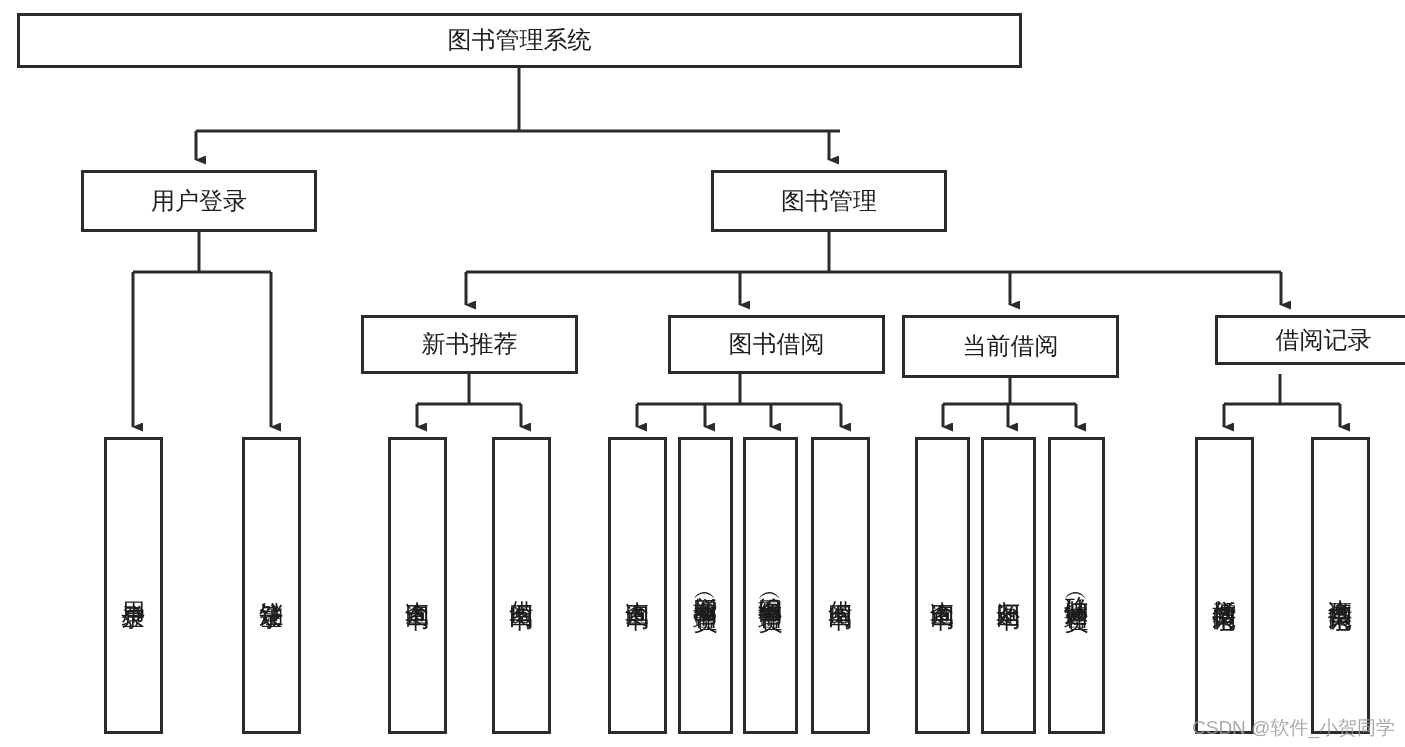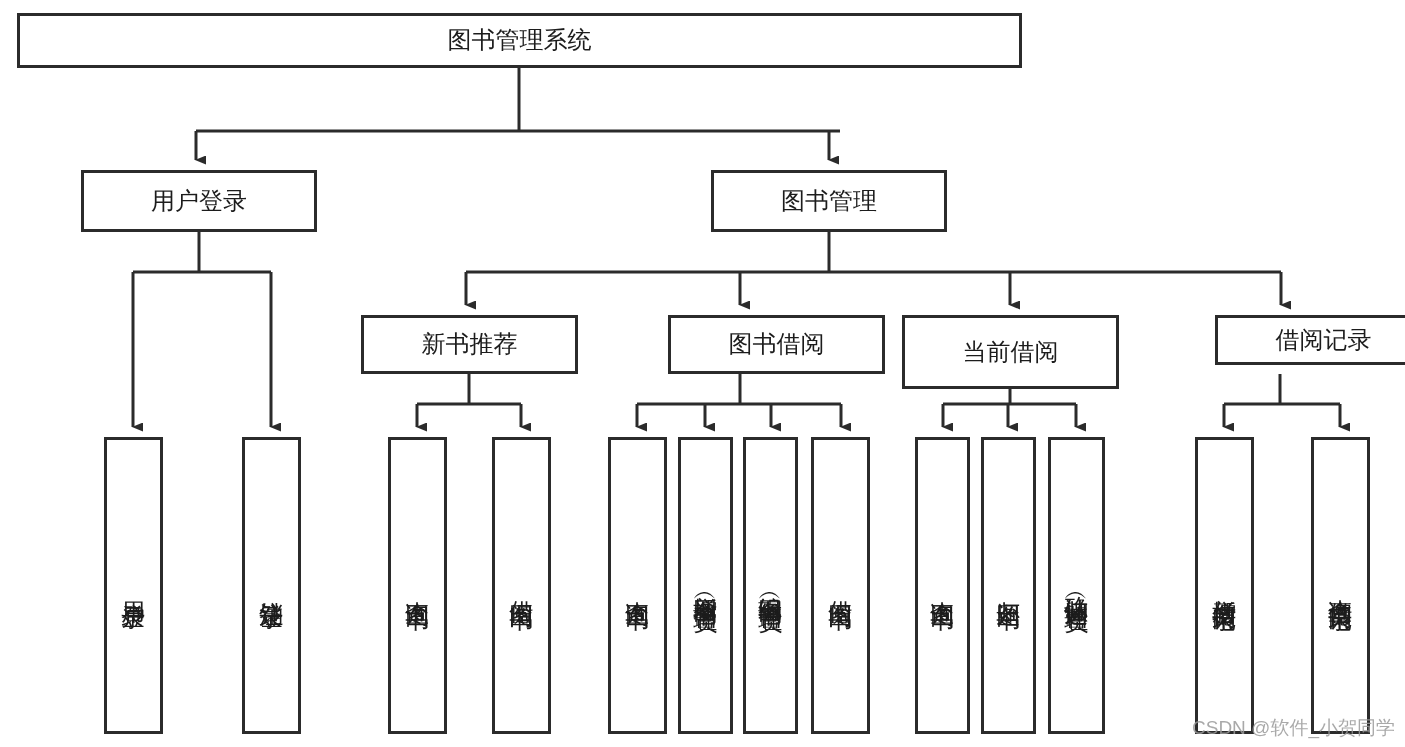--- a/index.html
+++ b/index.html
@@ -133,21 +133,21 @@
   <div class="node hbox" style="left:361px; top:315px; width:217px; height:59px;">
     <span class="lbl">新书推荐</span>
   </div>
 
   <div class="node hbox" style="left:711px; top:170px; width:236px; height:62px;">
     <span class="lbl">图书管理</span>
   </div>
   <div class="node hbox" style="left:632px; top:315px; width:217px; height:59px;margin-left:36px;">
     <span class="lbl">图书借阅</span>
   </div>
-  <div class="node hbox" style="left:902px; top:315px; width:217px; height:74px;">
+  <div class="node hbox" style="left:902px; top:315px; width:217px; height:63px;">
     <span class="lbl">当前借阅</span>
   </div>
   <div class="node hbox" style="left:1172px; top:315px; width:217px; height:50px;margin-left:43px;">
     <span class="lbl">借阅记录</span>
   </div>
 
   <div class="node leaf" style="left:104px; top:437px; width:59px; height:297px;">
     <span class="lbl">用户登录</span>
   </div>
   <div class="node leaf" style="left:242px; top:437px; width:59px; height:297px;">

